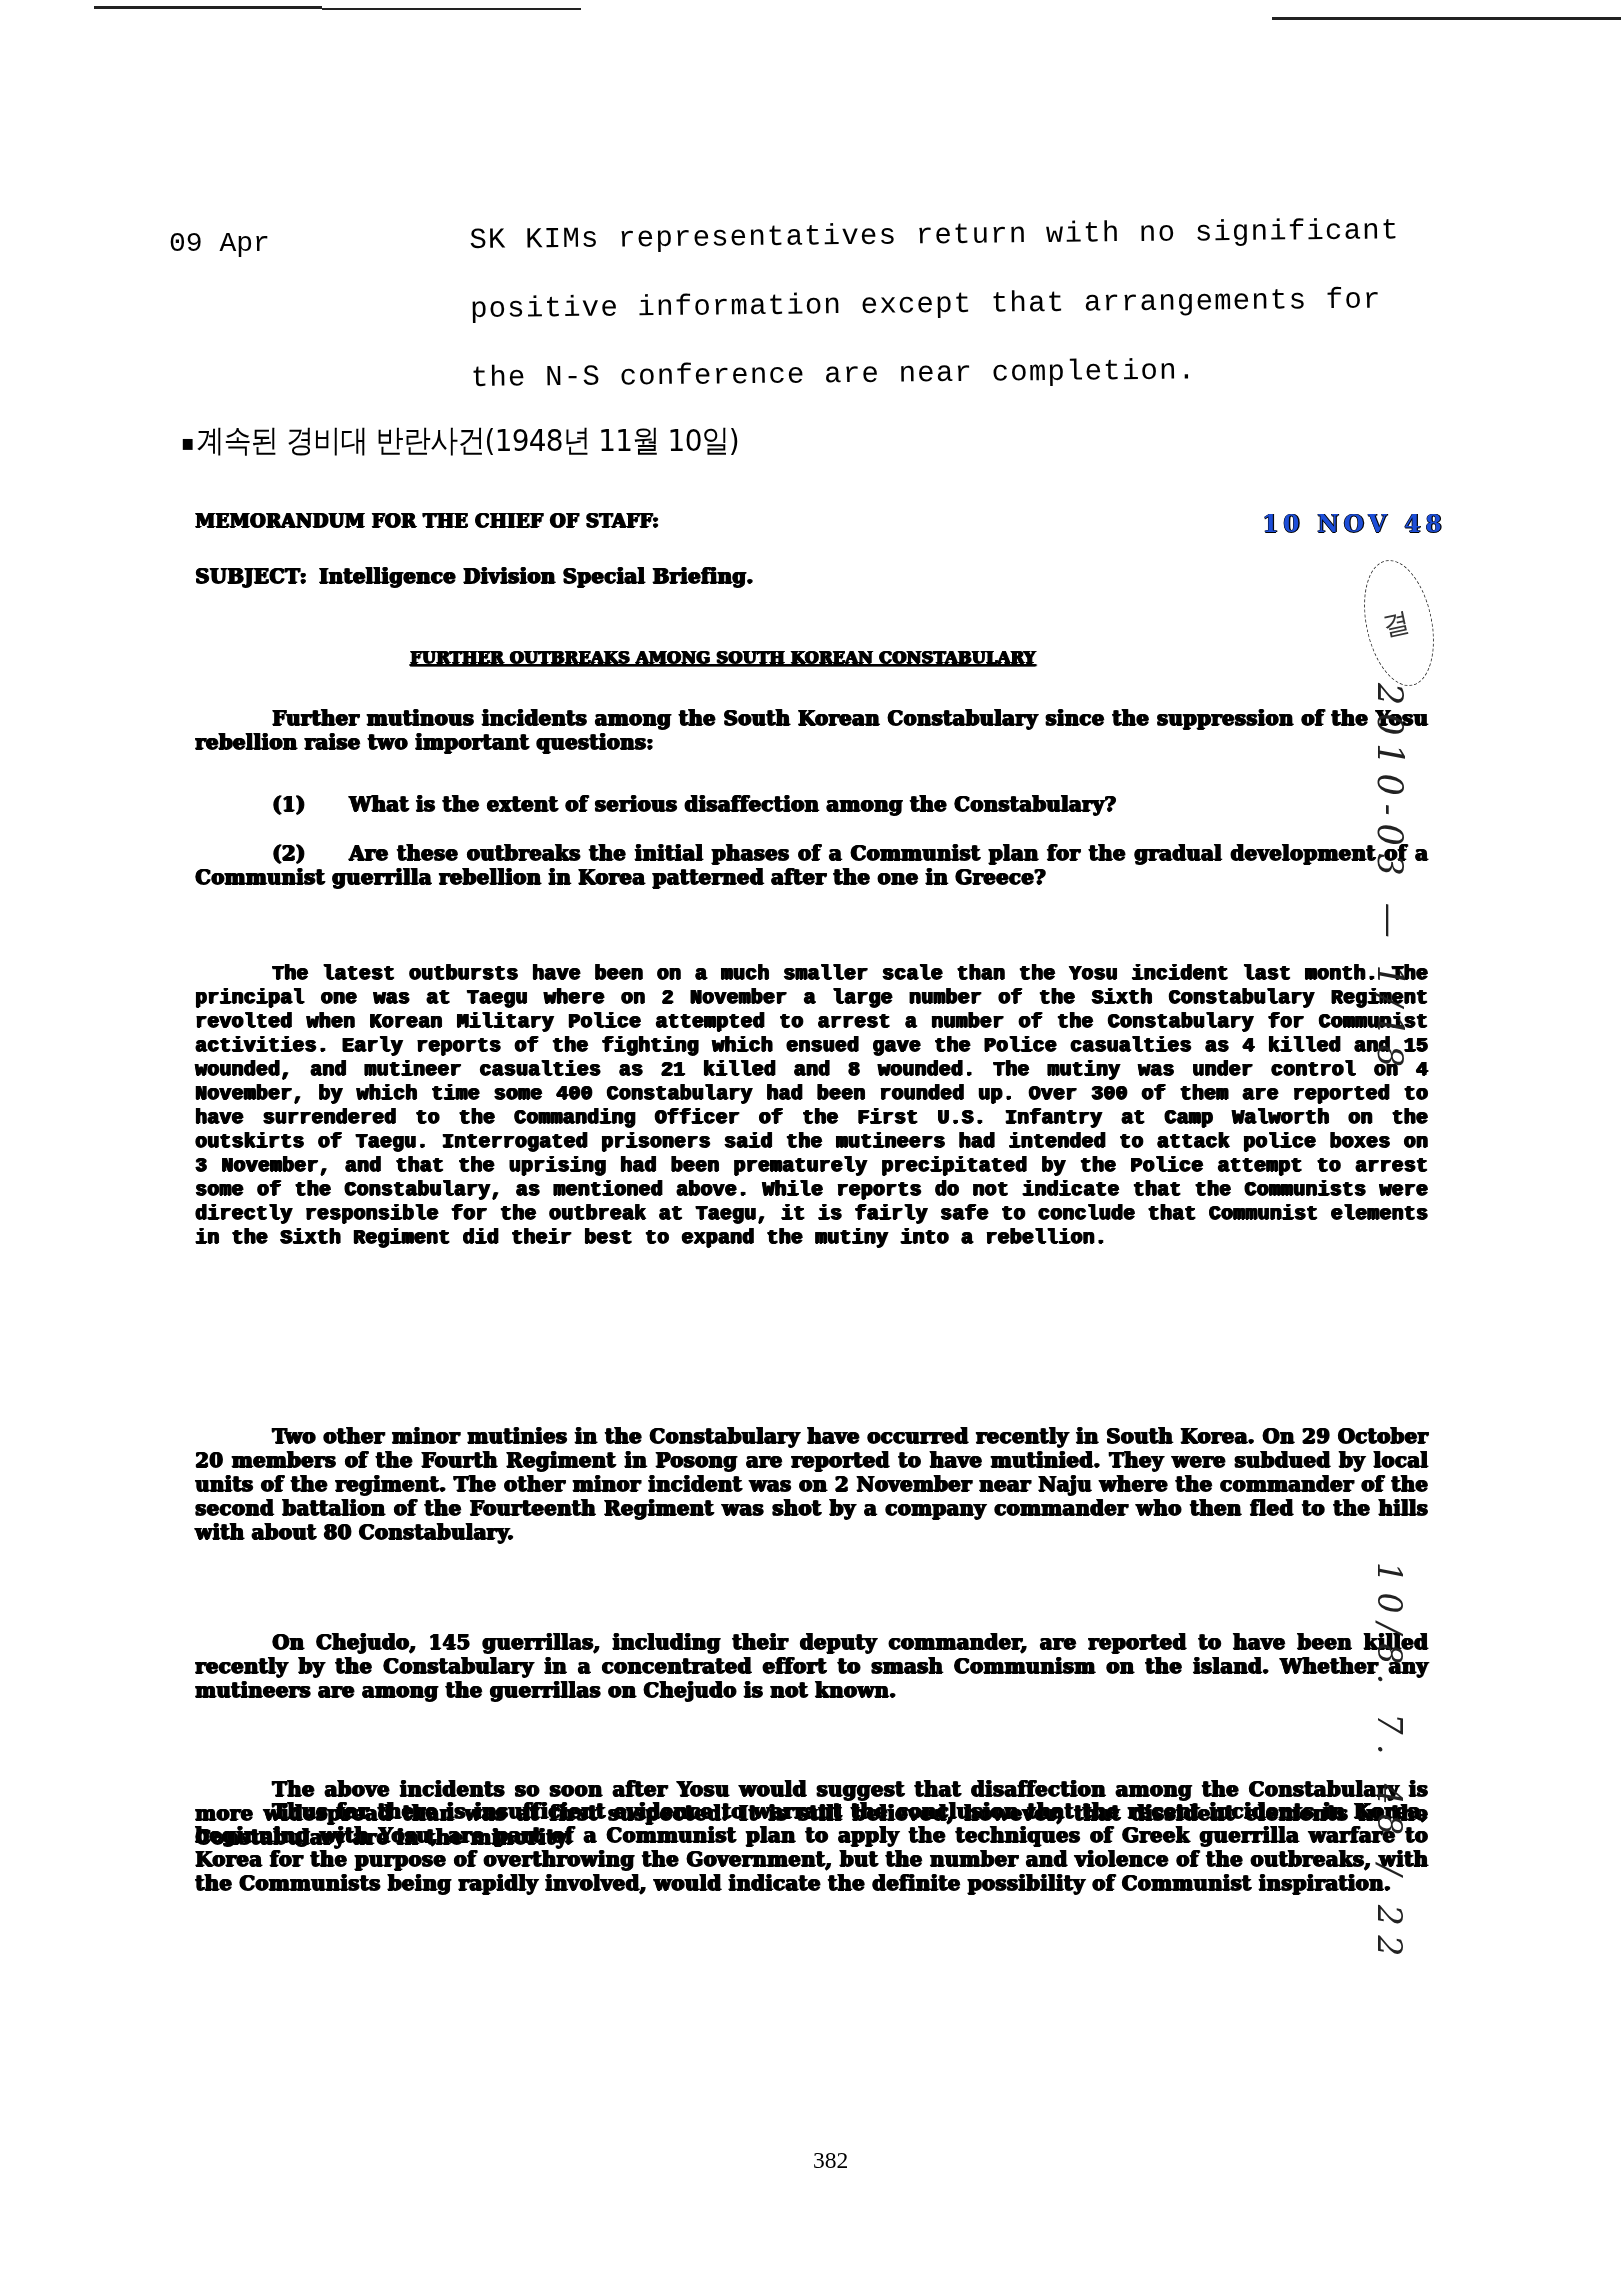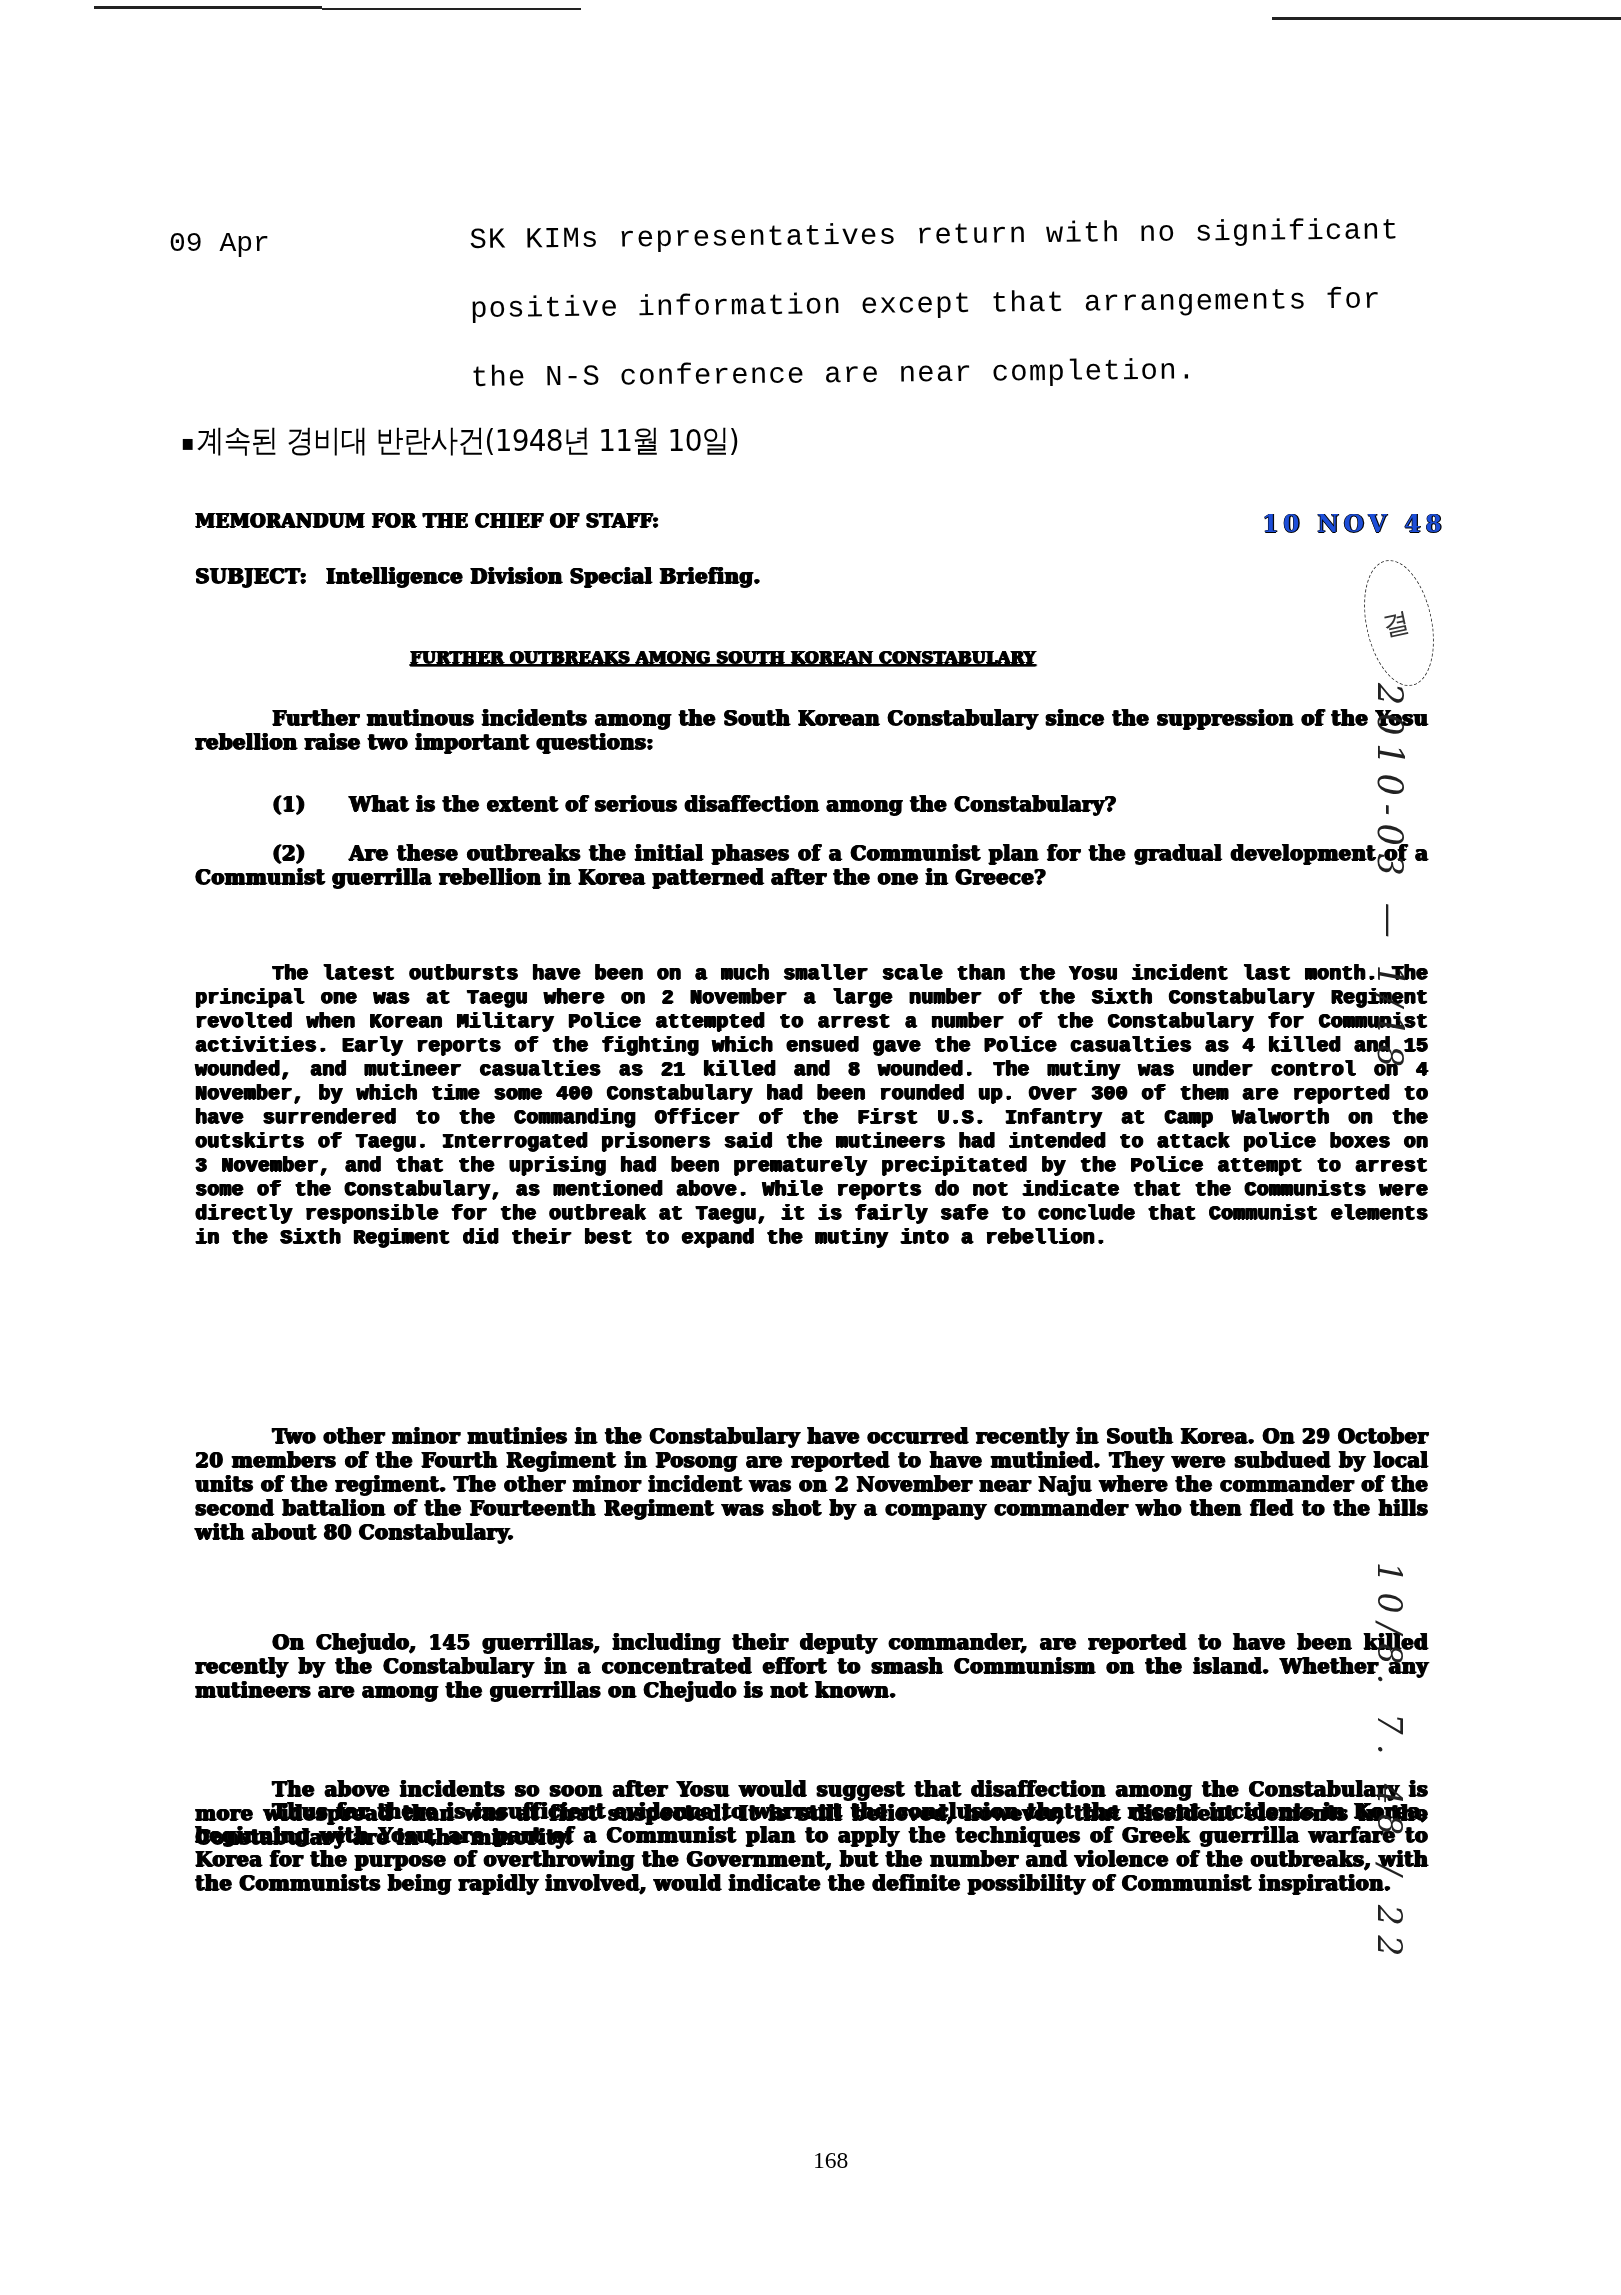--- a/index.html
+++ b/index.html
@@ -10,21 +10,21 @@
 
   #entry-date { position: absolute; left: 169px; top: 228px; font-size: 28px; }
   #entry-text { position: absolute; left: 469px; top: 206px; width: 966px; font-size: 29px; line-height: 69px; letter-spacing: 1.2px; transform: rotate(-0.6deg); transform-origin: left top; }
 
   #korean-heading { position: absolute; left: 181px; top: 420px; font-family: "DejaVu Sans", sans-serif; font-size: 31px; letter-spacing: -0.8px; transform: scaleX(0.9); transform-origin: left top; }
   #korean-heading .bullet { font-size: 22px; vertical-align: middle; margin-right: 3.1px; }
 
   #memo-to { position: absolute; left: 195px; top: 510px; font-size: 18px; text-align: right; }
   #memo-date { position: absolute; left: 1262px; top: 510px; font-size: 23.6px; color: #1d4ed8; letter-spacing: 4.7px; }
   #memo-subject { position: absolute; left: 195px; top: 565px; font-size: 19.6px; }
-  #memo-subject .label { margin-right: 19px; }
+  #memo-subject .label { margin-right: 12px; }
 
   #memo-title { position: absolute; left: 410px; top: 648px; font-size: 16px; text-decoration: underline; text-decoration-thickness: 2.4px; }
 
   .para { position: absolute; left: 195px; width: 1233px; font-size: 19.6px; line-height: 24px; text-align: justify; }
   .para .indent { display: inline-block; width: 77px; }
   #para-intro { top: 707px; }
   #q1 { top: 793px; }
   #q2 { top: 842px; }
   #para-latest { top: 962px; font-family: Liberation Mono, monospace; }
   #para-two-other { top: 1425px; }
@@ -78,14 +78,14 @@
 <div id="para-above" class="para heavy"><span class="indent"></span><span>The above incidents so soon after Yosu would suggest that disaffection among the Constabulary is more widespread than was at first suspected. It is still believed, however, that dissident elements in the Constabulary are in the minority.</span></div>
 
 <div id="para-thus" class="para heavy"><span class="indent"></span><span>Thus far there is insufficient evidence to warrant the conclusion that the recent incidents in Korea, beginning with Yosu, are part of a Communist plan to apply the techniques of Greek guerrilla warfare to Korea for the purpose of overthrowing the Government, but the number and violence of the outbreaks, with the Communists being rapidly involved, would indicate the definite possibility of Communist inspiration.</span></div>
 
 <div id="stamp">
     <span>결</span>
   </div>
 <div id="margin-handwriting-1">2010-03 — 1/18</div>
 <div id="margin-handwriting-2">10/8. 7. 48 / 22</div>
 
-<div id="page-number">168</div>
+<div id="page-number">382</div>
 
 
 </body></html>

